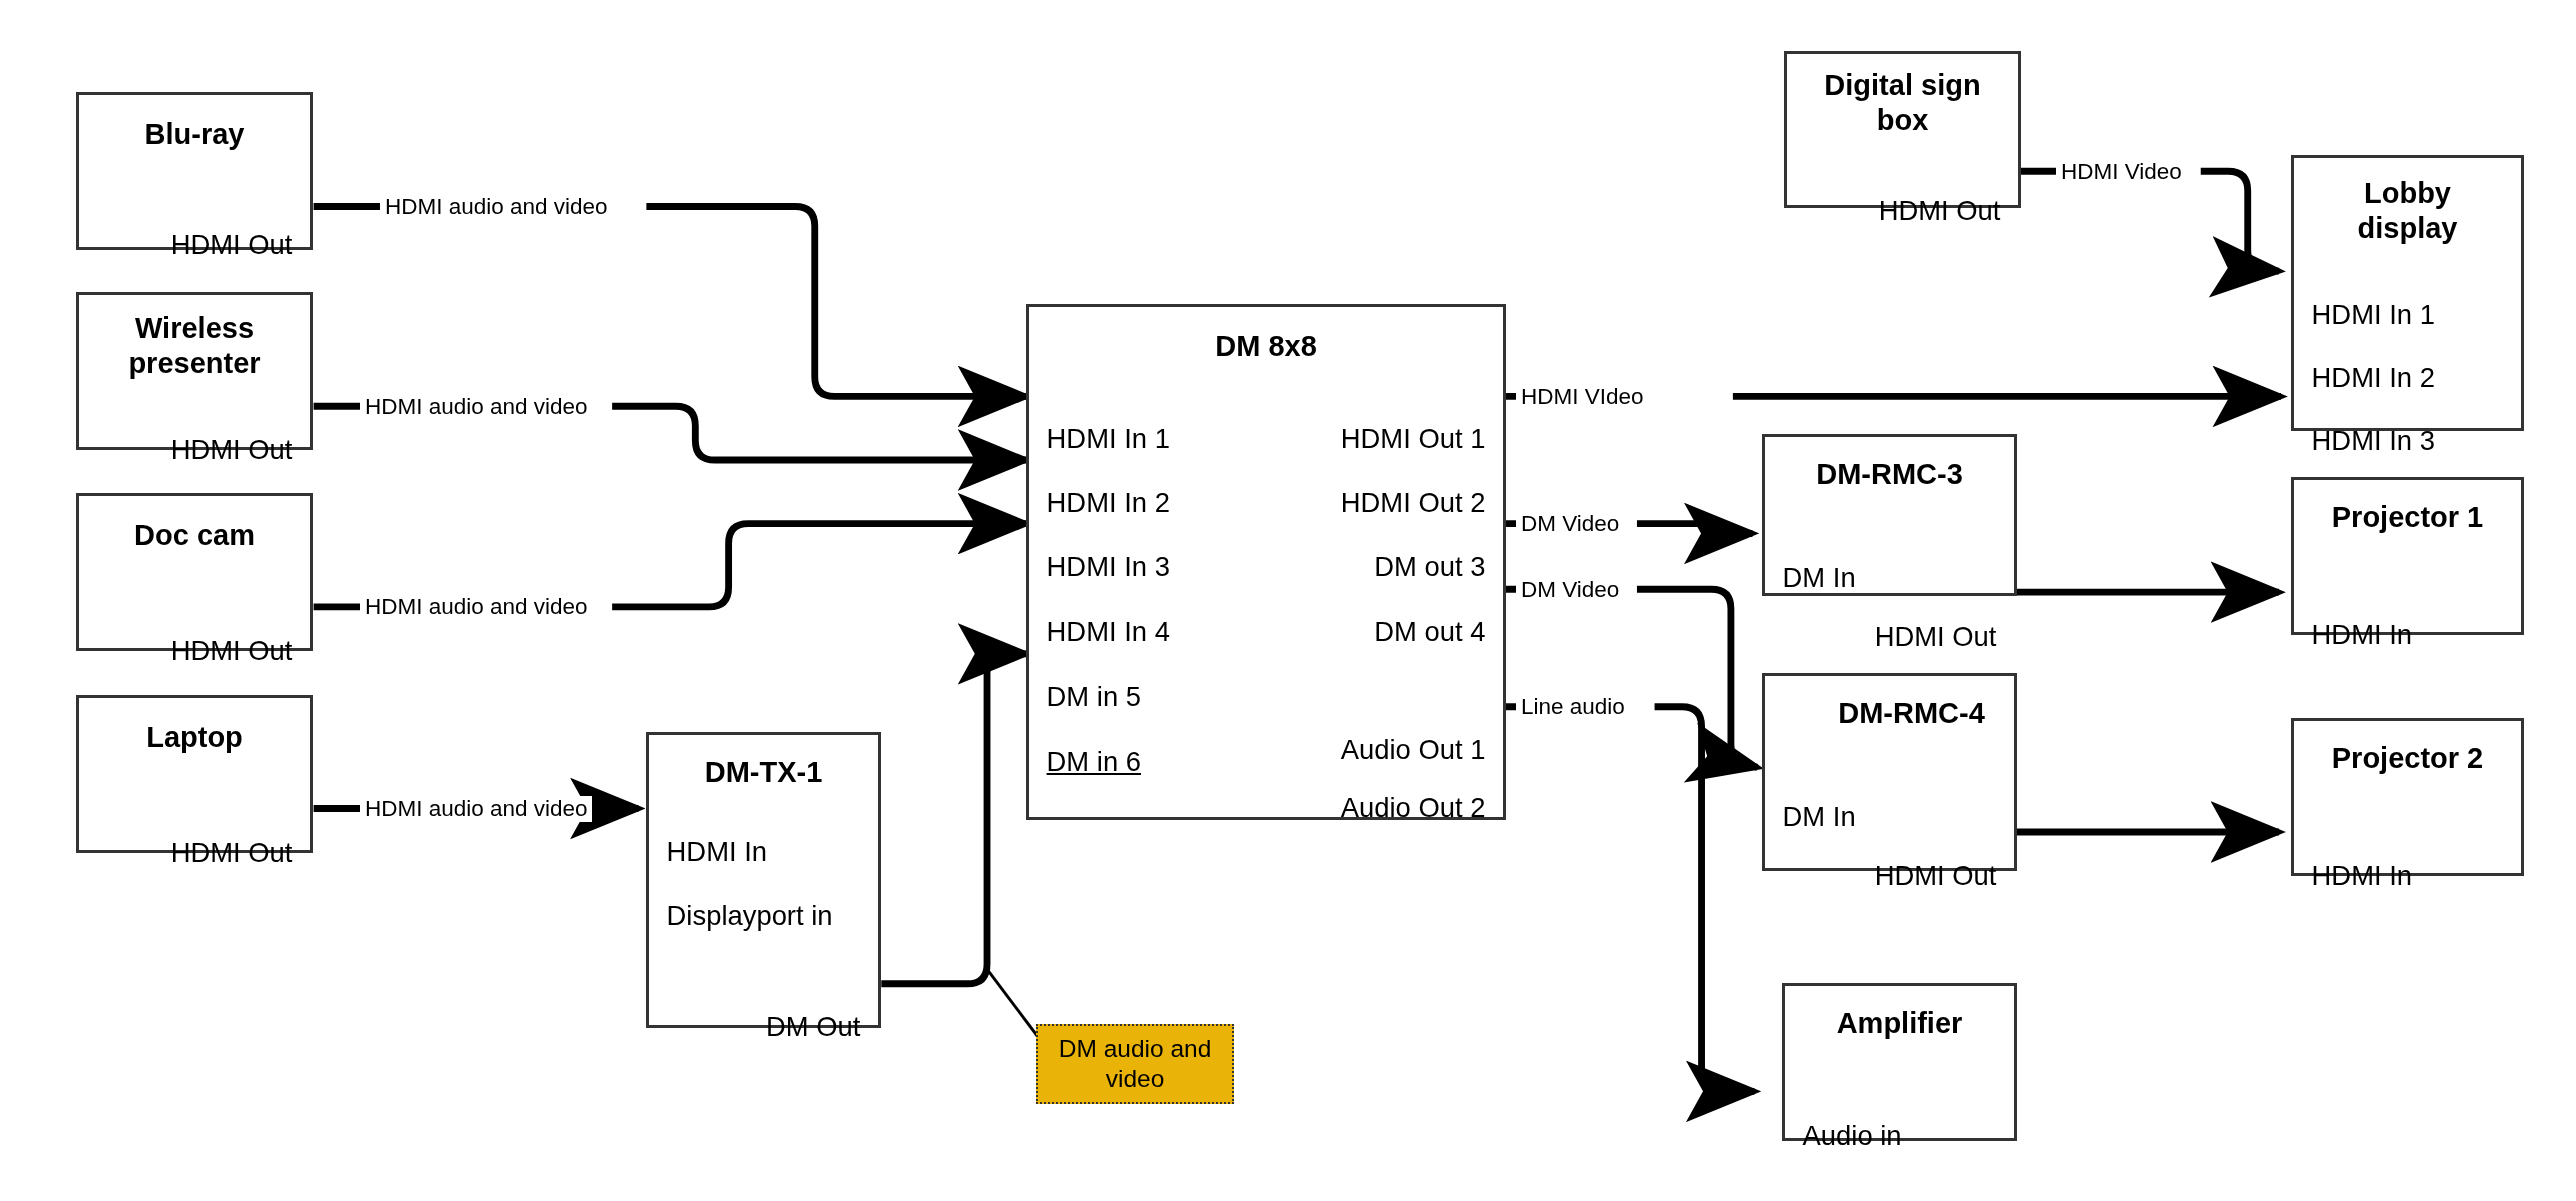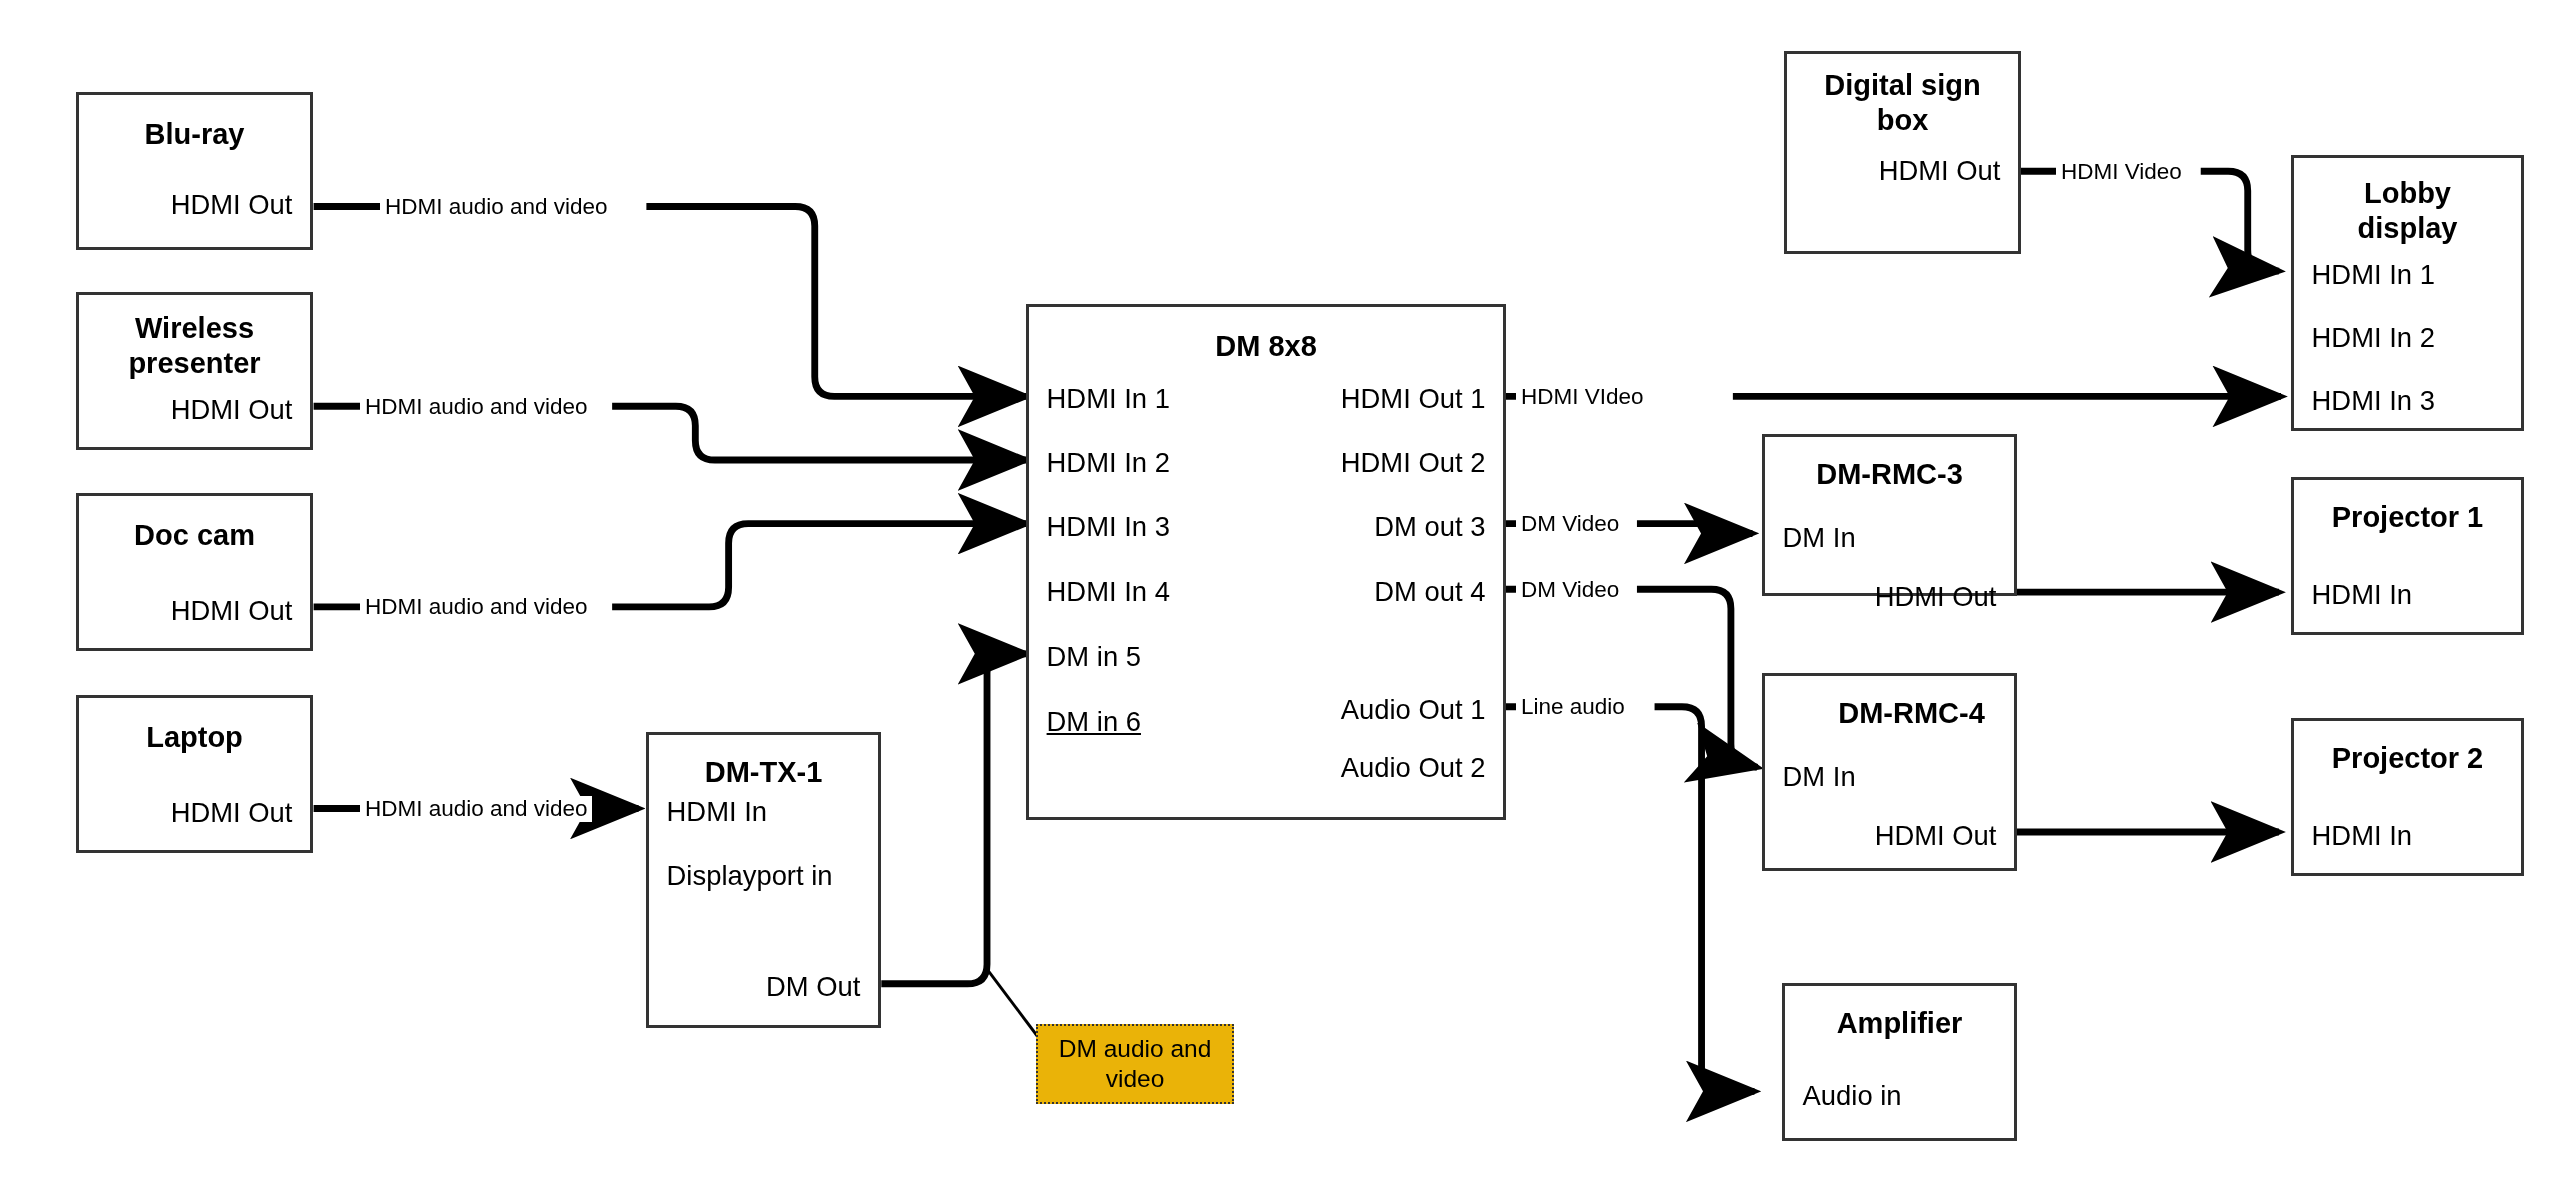--- a/index.html
+++ b/index.html
@@ -2,21 +2,21 @@
 <html><head>
 <meta charset="utf-8">
 <style>
   html,body{margin:0;padding:0;background:#ffffff;}
   #stage{position:relative;width:2576px;height:1201px;background:#ffffff;
          font-family:"Liberation Sans","DejaVu Sans",sans-serif;overflow:hidden;}
   svg.wires{position:absolute;left:0;top:0;width:2576px;height:1201px;}
   .node{position:absolute;box-sizing:border-box;border:3.9px solid #333333;background:#ffffff;}
   .node .title{position:absolute;left:0;right:0;text-align:center;font-weight:bold;
                font-size:29px;color:#000;line-height:35px;}
-  .port{position:absolute;font-size:27.4px;color:#000;white-space:nowrap;line-height:31px;}
+  .port{position:absolute;font-size:27.4px;color:#000;white-space:nowrap;line-height:31px;margin-top:40px;}
   .port.left{left:17.6px;text-align:left;}
   .port.right{right:17.6px;text-align:right;}
   .wirelabel{position:absolute;font-size:22.5px;color:#000;white-space:nowrap;
              background:#ffffff;padding:0 4.9px;line-height:25.5px;}
   .notebox{position:absolute;box-sizing:border-box;border:2.9px dotted #333333;
            background:#eab308;font-size:24.5px;color:#000;text-align:center;
            display:flex;align-items:center;justify-content:flex-end;line-height:30px;}
 </style>
 </head>
 <body>
@@ -107,21 +107,21 @@
     <div class="port left" style="top:399px;text-decoration:underline;">DM in 6</div>
 
     <div class="port right" style="top:76px;">HDMI Out 1</div>
     <div class="port right" style="top:140px;">HDMI Out 2</div>
     <div class="port right" style="top:204px;">DM out 3</div>
     <div class="port right" style="top:269px;">DM out 4</div>
     <div class="port right" style="top:387px;">Audio Out 1</div>
     <div class="port right" style="top:445px;">Audio Out 2</div>
   </div>
 
-  <div class="node" style="left:1784px;top:51px;width:237px;height:203px;text-decoration:underline;">
+  <div class="node" style="left:1784px;top:51px;width:237px;height:157px;text-decoration:underline;">
     <div class="title" style="top:13.7px;">Digital sign</div>
     <div class="title" style="top:49px;">box</div>
     <div class="port right" style="top:101px;">HDMI Out</div>
   </div>
 
   <div class="node" style="left:2291px;top:155px;width:233px;height:276px;">
     <div class="title" style="top:17.6px;">Lobby</div>
     <div class="title" style="top:53px;">display</div>
     <div class="port left" style="top:101px;">HDMI In 1</div>
     <div class="port left" style="top:164px;">HDMI In 2</div>

